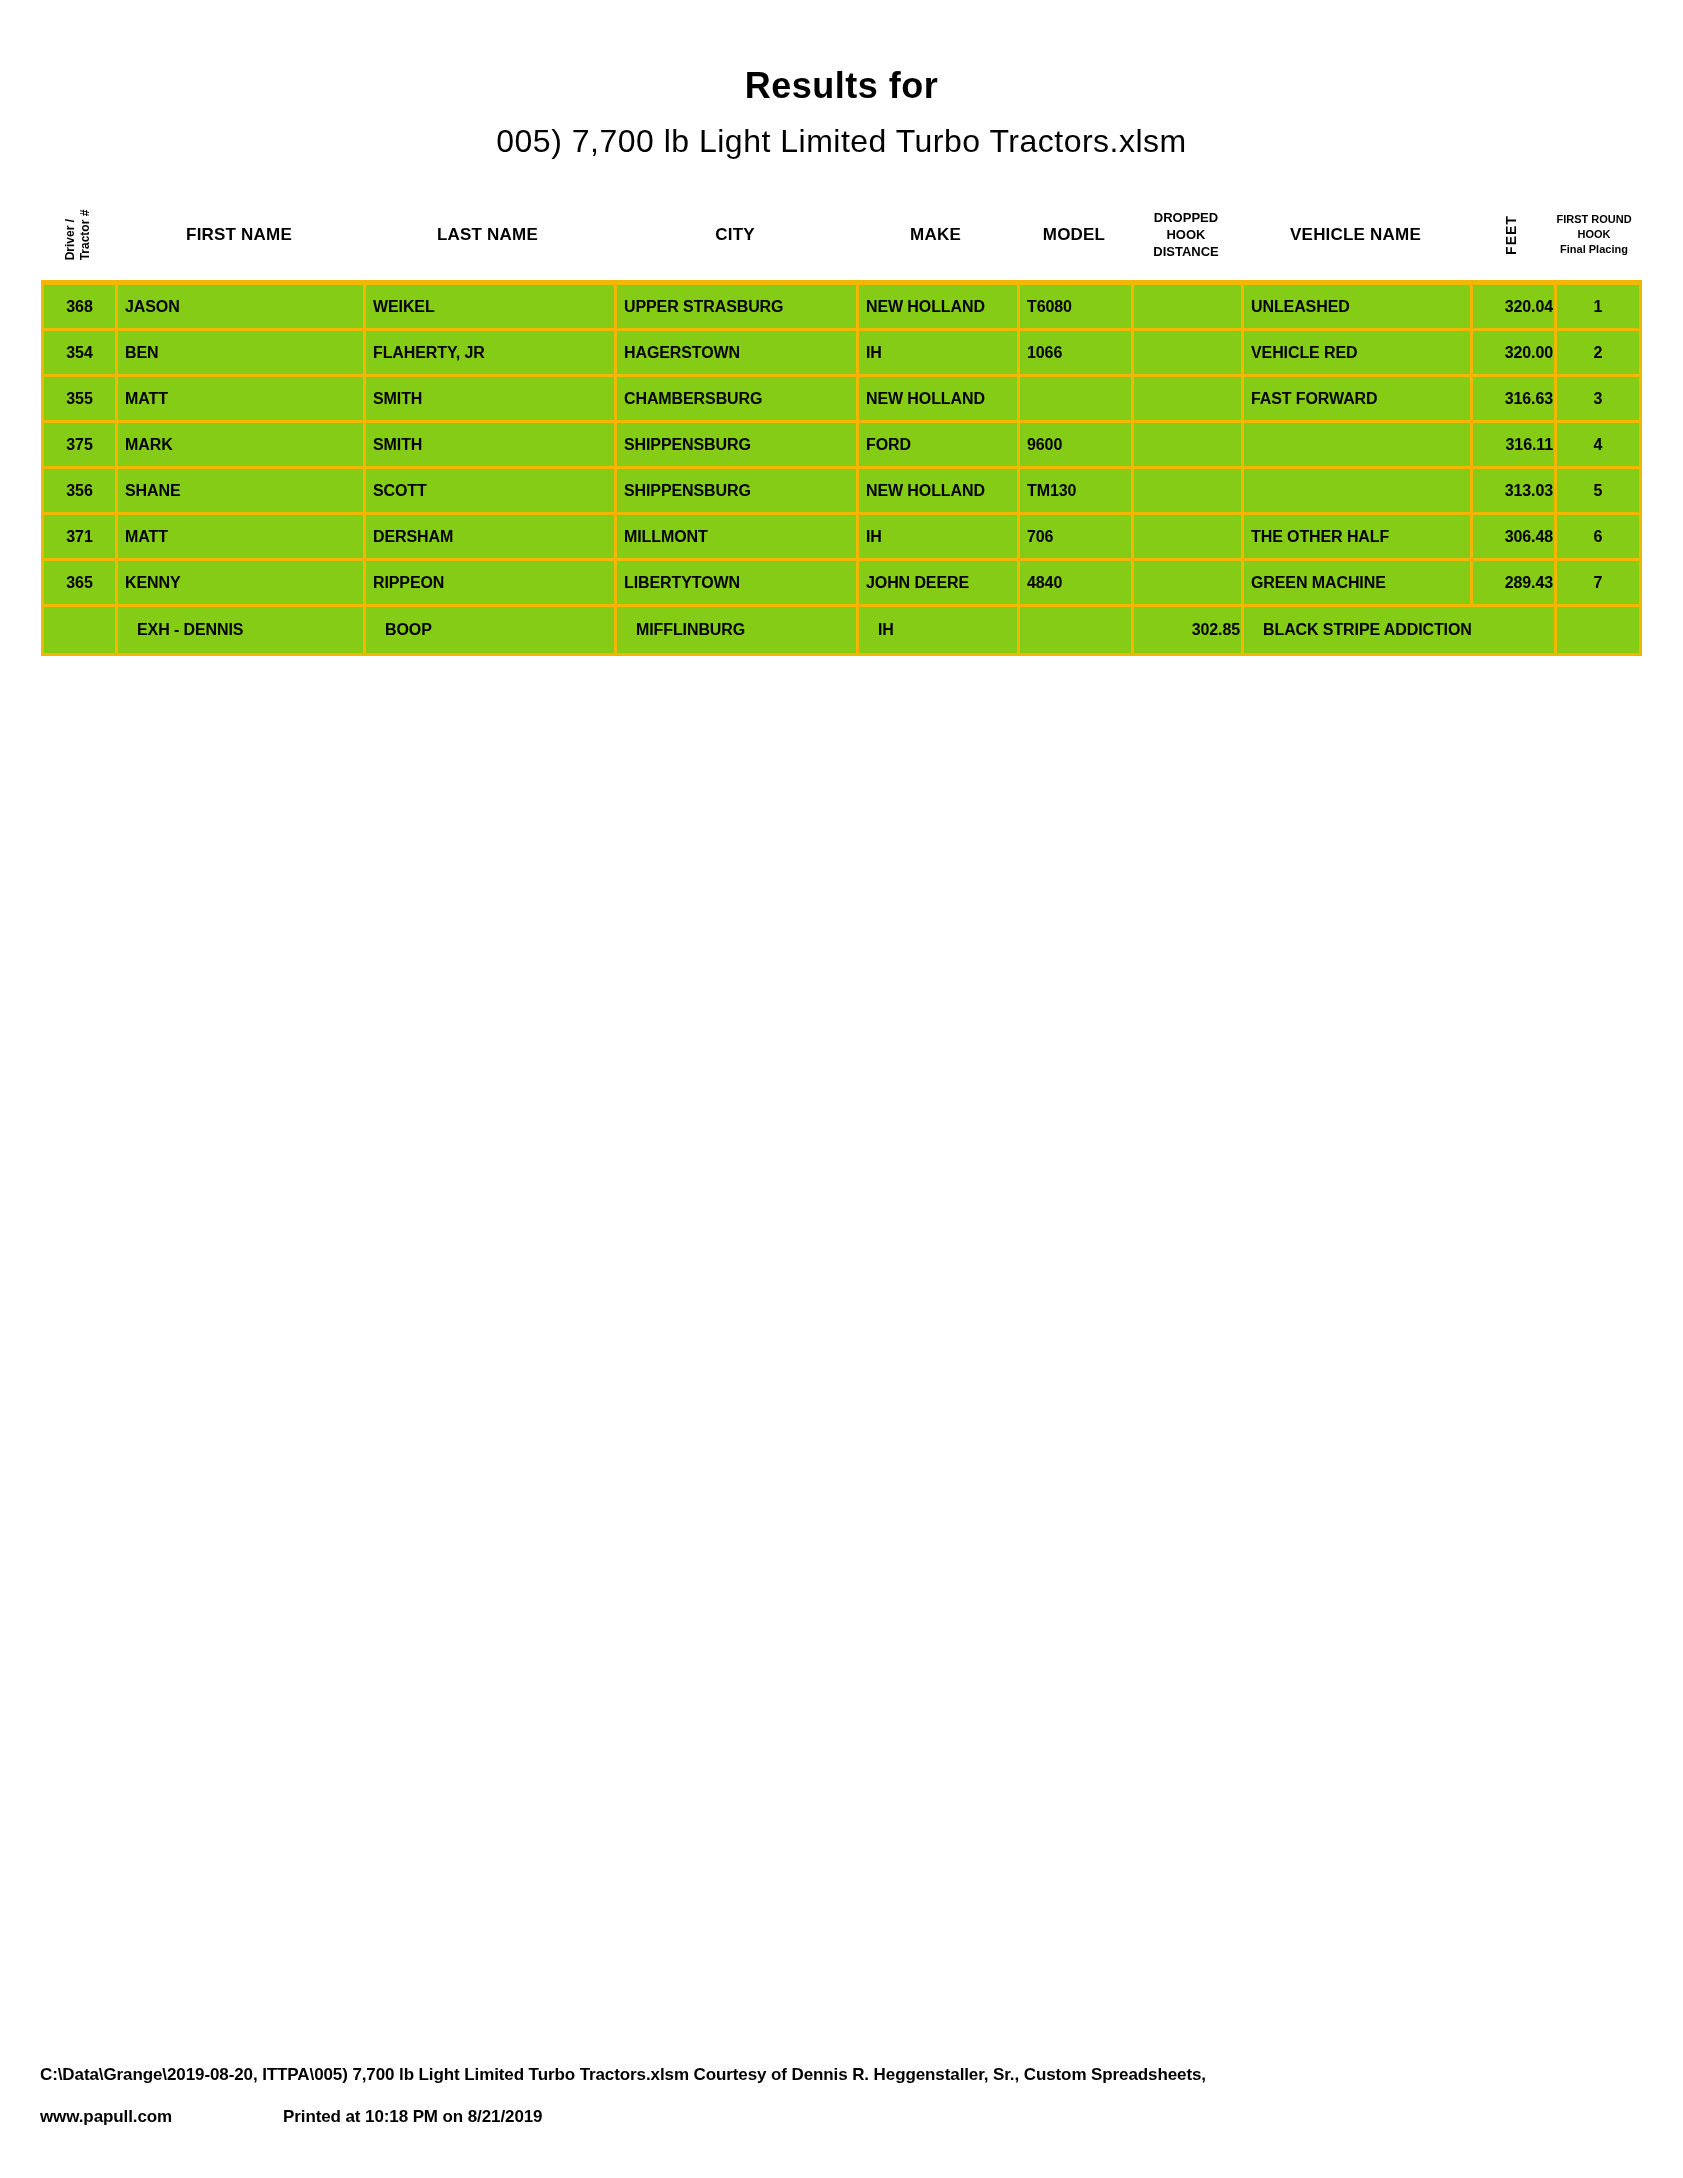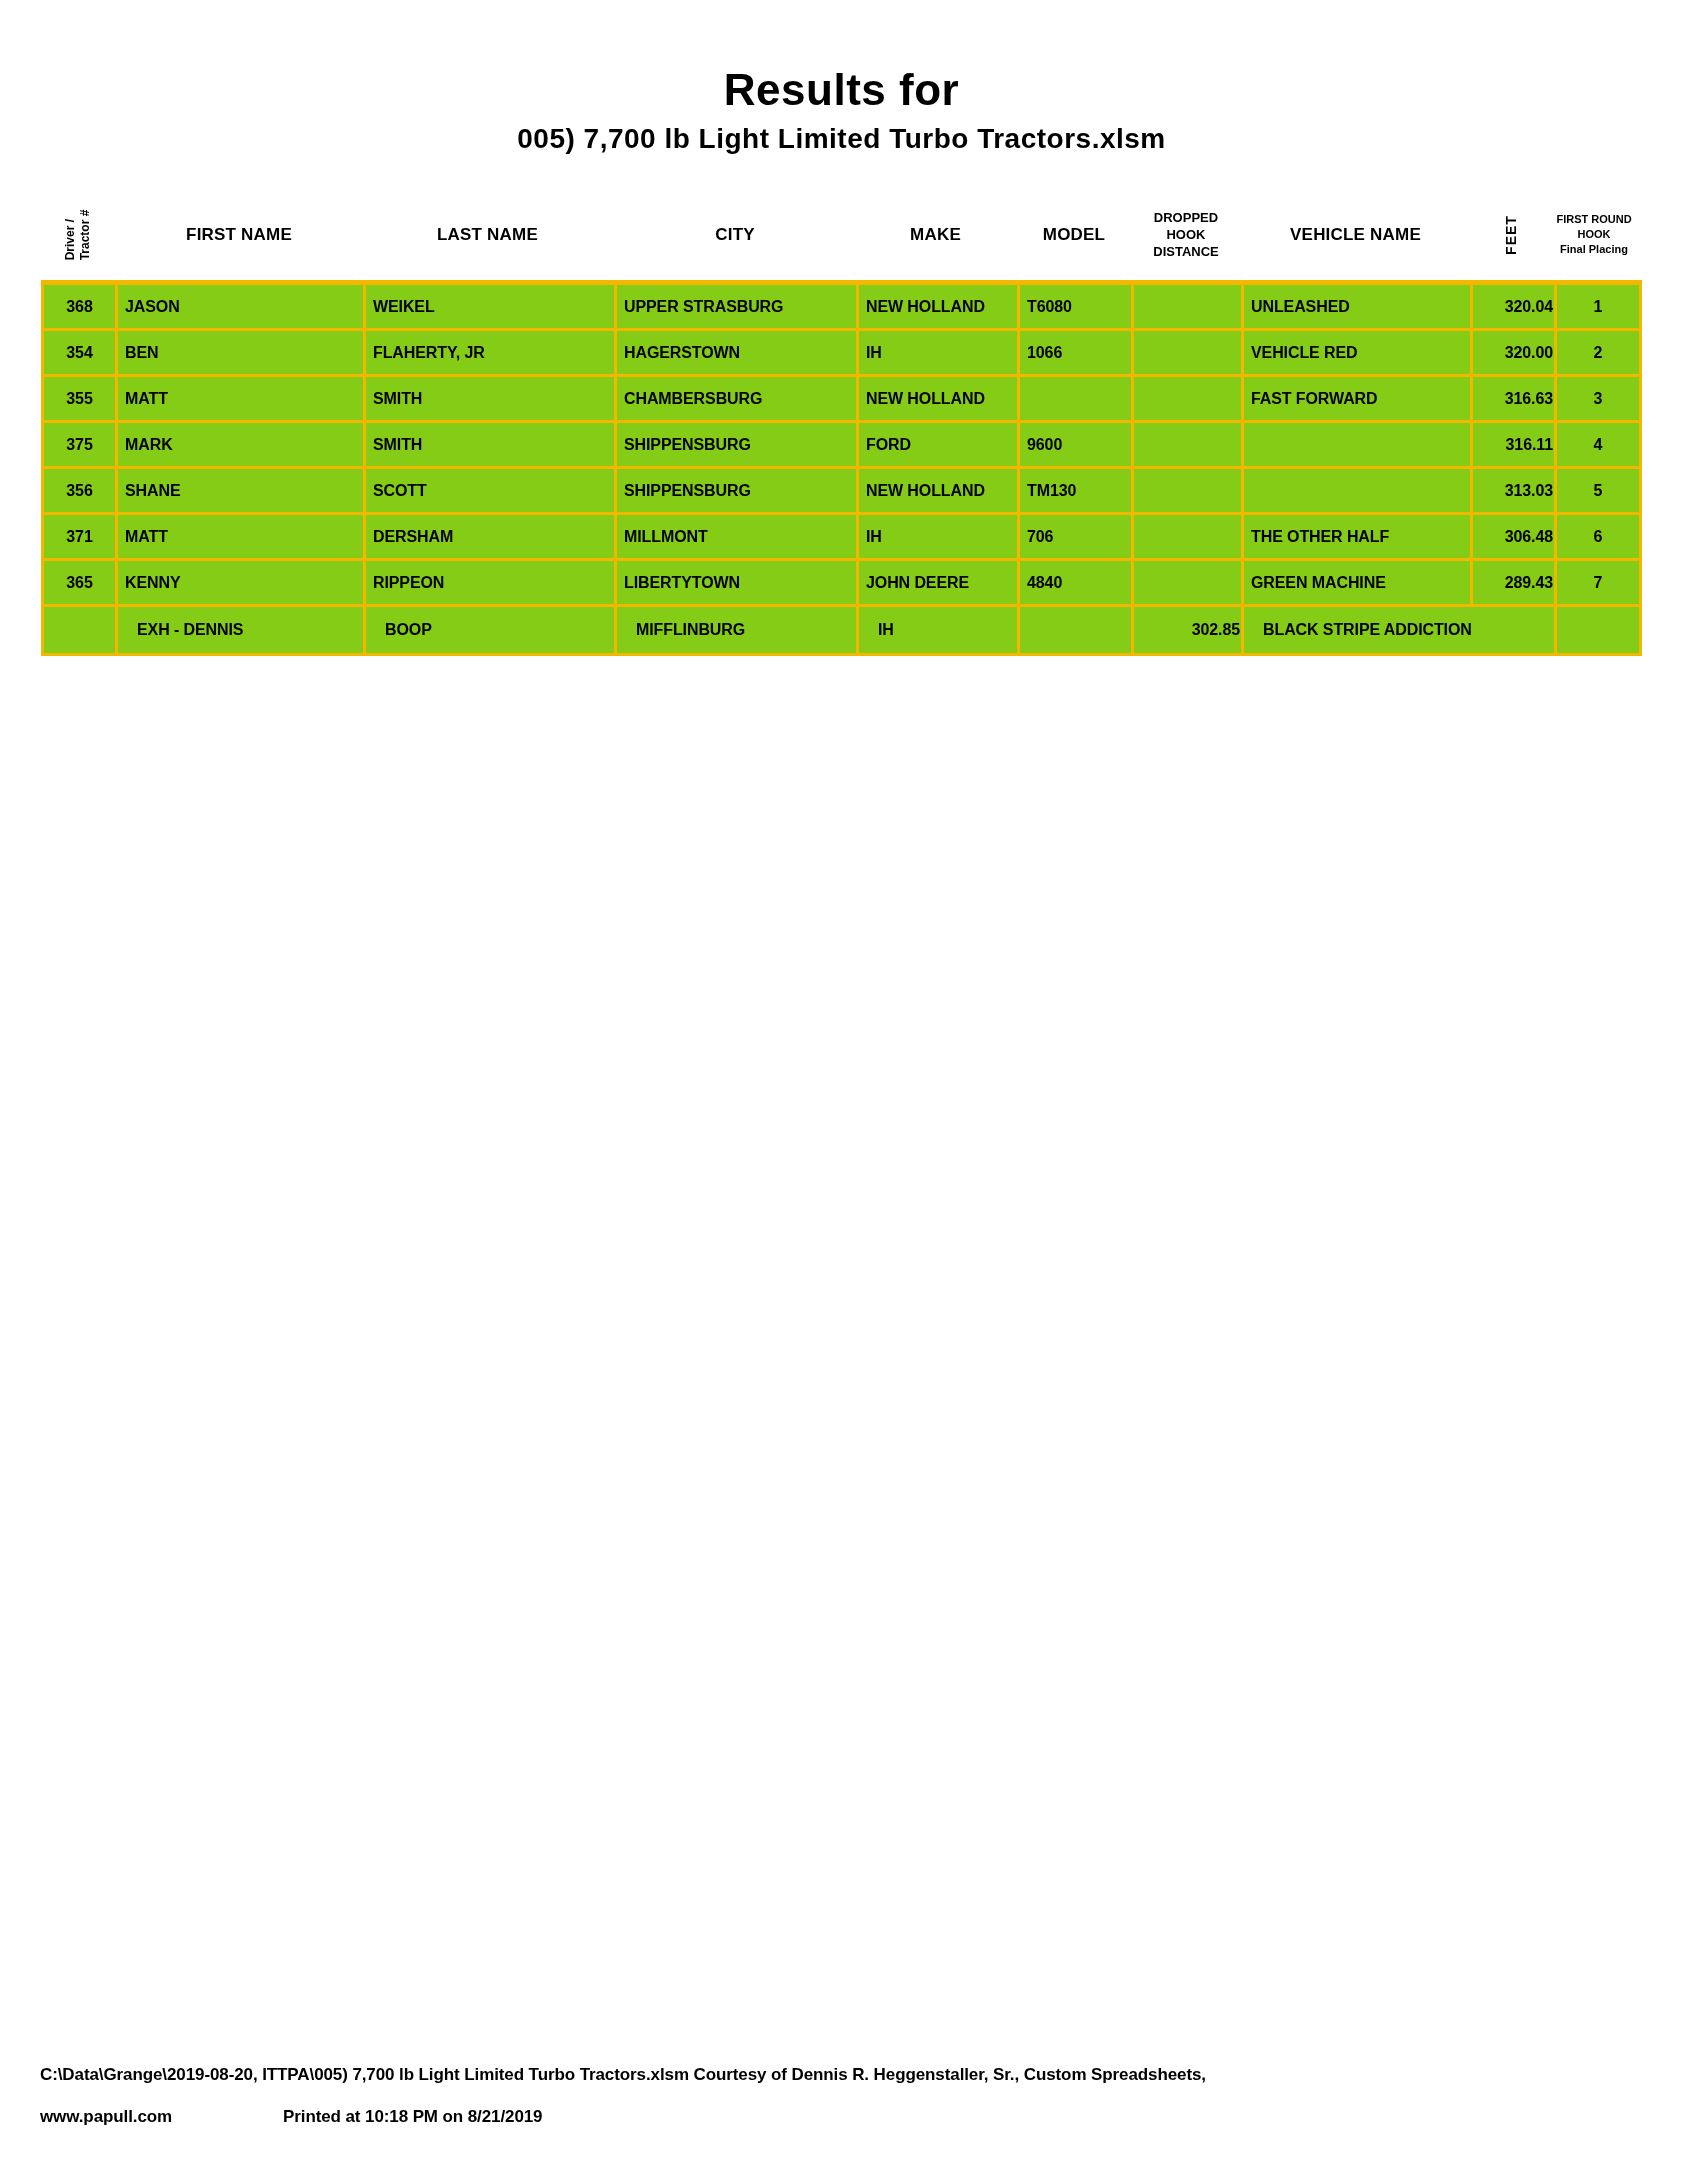--- a/index.html
+++ b/index.html
@@ -9,25 +9,25 @@
   *{box-sizing:border-box;margin:0;padding:0;}
   html,body{background:#ffffff;}
   body{
     width:1683px;height:2178px;position:relative;
     font-family:"Liberation Sans", sans-serif;
     color:var(--ink);
     -webkit-font-smoothing:antialiased;
   }
   .title1{
     position:absolute;left:0;top:65px;width:1683px;
-    text-align:center;font-size:44px;font-weight:700;letter-spacing:0.5px;
+    text-align:center;font-size:36px;font-weight:700;letter-spacing:0.5px;
   }
   .title2{
     position:absolute;left:0;top:123px;width:1683px;
-    text-align:center;font-size:28px;font-weight:700;letter-spacing:0.5px;
+    text-align:center;font-size:32px;font-weight:400;letter-spacing:0.5px;
   }
   
   .hdr{
     position:absolute;top:190px;height:89px;
     display:flex;align-items:center;justify-content:center;
     text-align:center;font-weight:700;white-space:pre-line;
   }
   .hdr.big{font-size:17px;letter-spacing:0.2px;}
   .hdr.small{font-size:13px;line-height:17px;}
   .hdr.tiny{font-size:11px;line-height:15px;}

